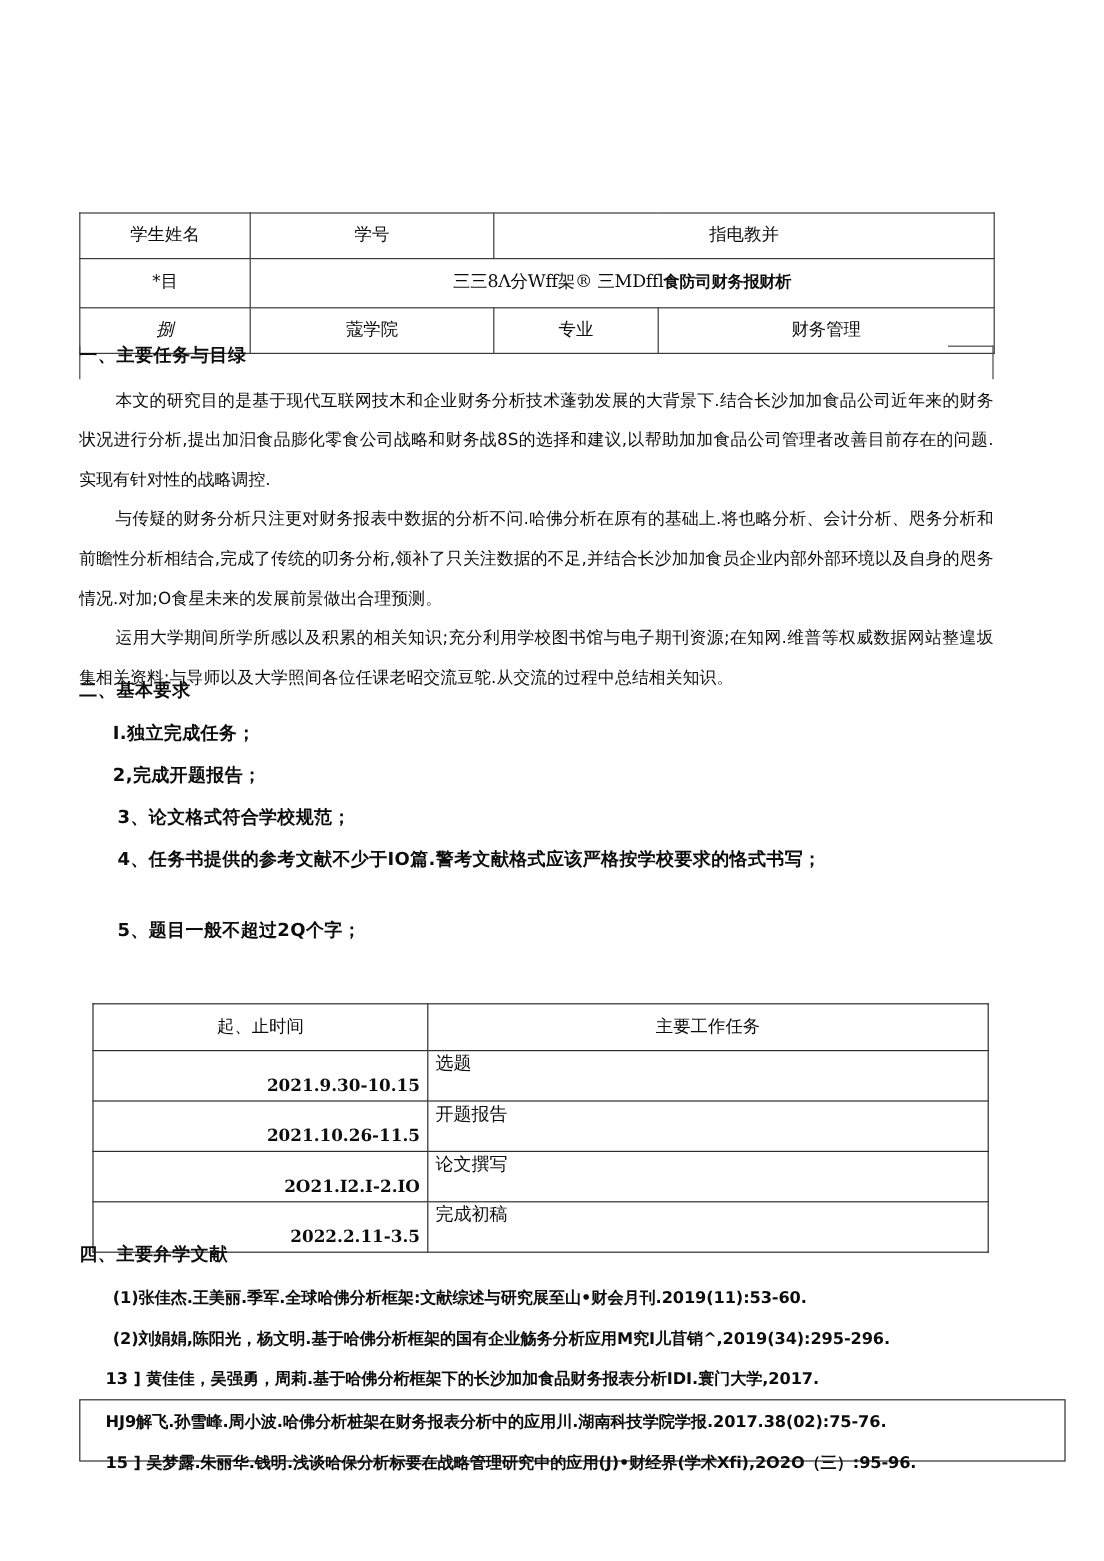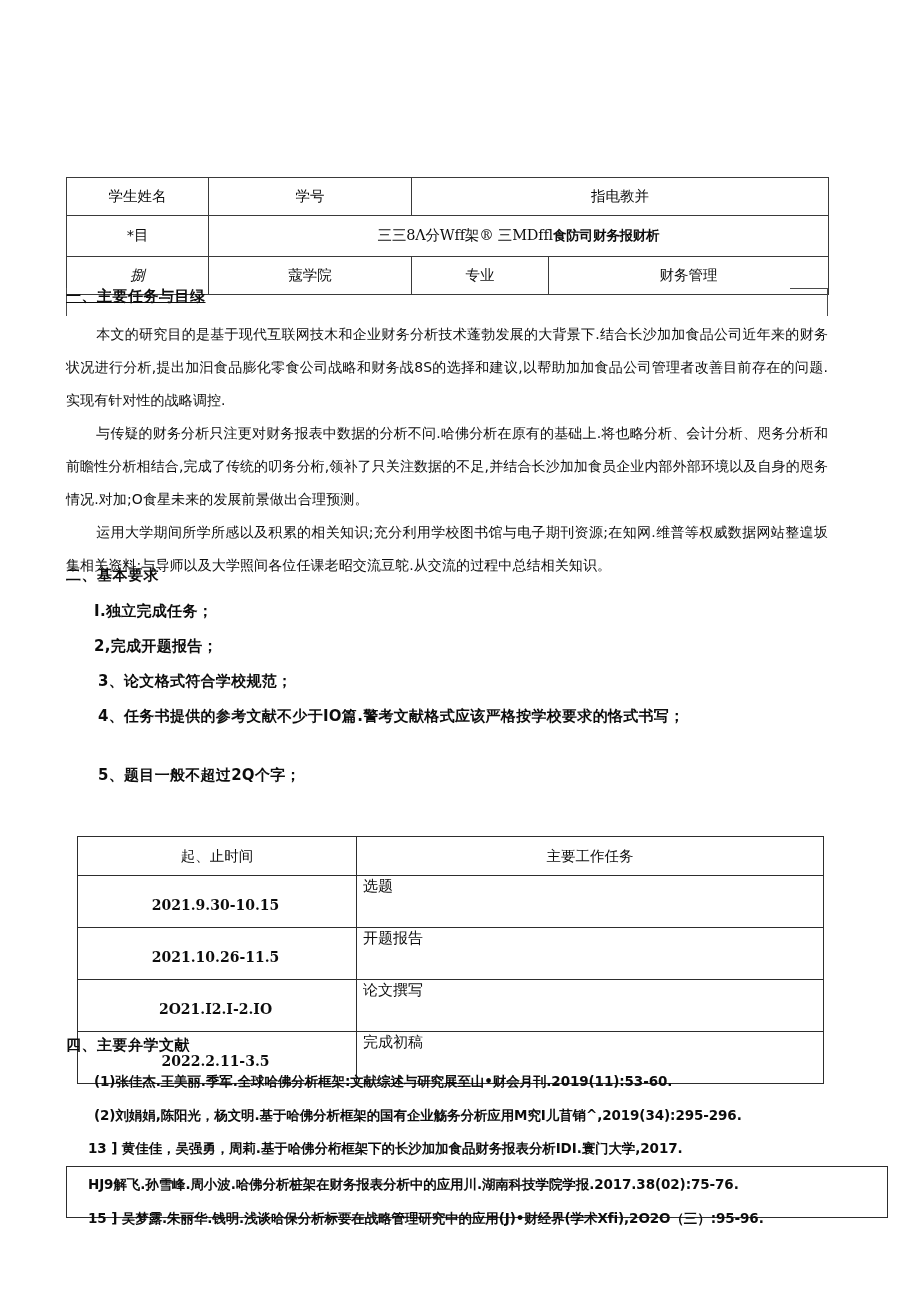--- a/index.html
+++ b/index.html
@@ -125,27 +125,27 @@
     height: 38px;
     font-size: 14.5px;
     padding: 0 6px;
     line-height: 1.25;
   }
   .sched-table th {
     text-align: center;
     font-weight: 400;
   }
   .sched-table td.c-date {
-    text-align: center;
+    text-align: right;
     font-weight: 700;
     font-family: "DejaVu Serif", "Liberation Serif", serif;
     font-size: 14px;
     padding-left: 3px;
     vertical-align: bottom;
-    padding-bottom: 13px;
+    padding-bottom: 3px;
   }
   .sched-table td.c-task {
     text-align: left;
     vertical-align: top;
     padding-top: 1px;
     font-size: 15px;
   }
 
   
   .ref-head {
@@ -202,21 +202,21 @@
         <td>专业</td>
         <td>财务管理</td>
       </tr>
     </tbody>
   </table>
 
   <div class="frag frag-left-v"></div>
   <div class="frag frag-right-v"></div>
   <div class="frag frag-right-h"></div>
 
-  <div class="section-head" style="left:66px; top:287px;text-decoration:underline;">一、主要任务与目绿</div>
+  <div class="section-head" style="left:66px; top:287px;">一、主要任务与目绿</div>
 
   <div class="para" style="left:66px; top:318px; width:762px;"><span class="indent"></span><span>本文的研究目的是基于现代互联网技木和企业财务分析技术蓬勃发展的大背景下.结合长沙加加食品公司近年来的财务状况进行分析,提出加汩食品膨化零食公司战略和财务战8S的选择和建议,以帮助加加食品公司管理者改善目前存在的问题.实现有针对性的战略调控.</span></div>
 
   <div class="para" style="left:66px; top:417px; width:762px;"><span class="indent"></span><span>与传疑的财务分析只注更对财务报表中数据的分析不问.哈佛分析在原有的基础上.将也略分析、会计分析、咫务分析和前瞻性分析相结合,完成了传统的叨务分桁,领补了只关注数据的不足,并结合长沙加加食员企业内部外部环境以及自身的咫务情况.对加;O食星未来的发展前景做出合理预测。</span></div>
 
   <div class="para" style="left:66px; top:516px; width:762px;"><span class="indent"></span><span>运用大学期间所学所感以及积累的相关知识;充分利用学校图书馆与电子期刊资源;在知网.维普等权威数据网站整遑坂集相关资料:与导师以及大学照间各位任课老昭交流豆鸵.从交流的过程中总结相关知识。</span></div>
 
   <div class="section-head" style="left:66px; top:566px;">二、基本要求</div>
 
   <div class="req-item" style="left:94px; top:602px;">I.独立完成任务；</div>

